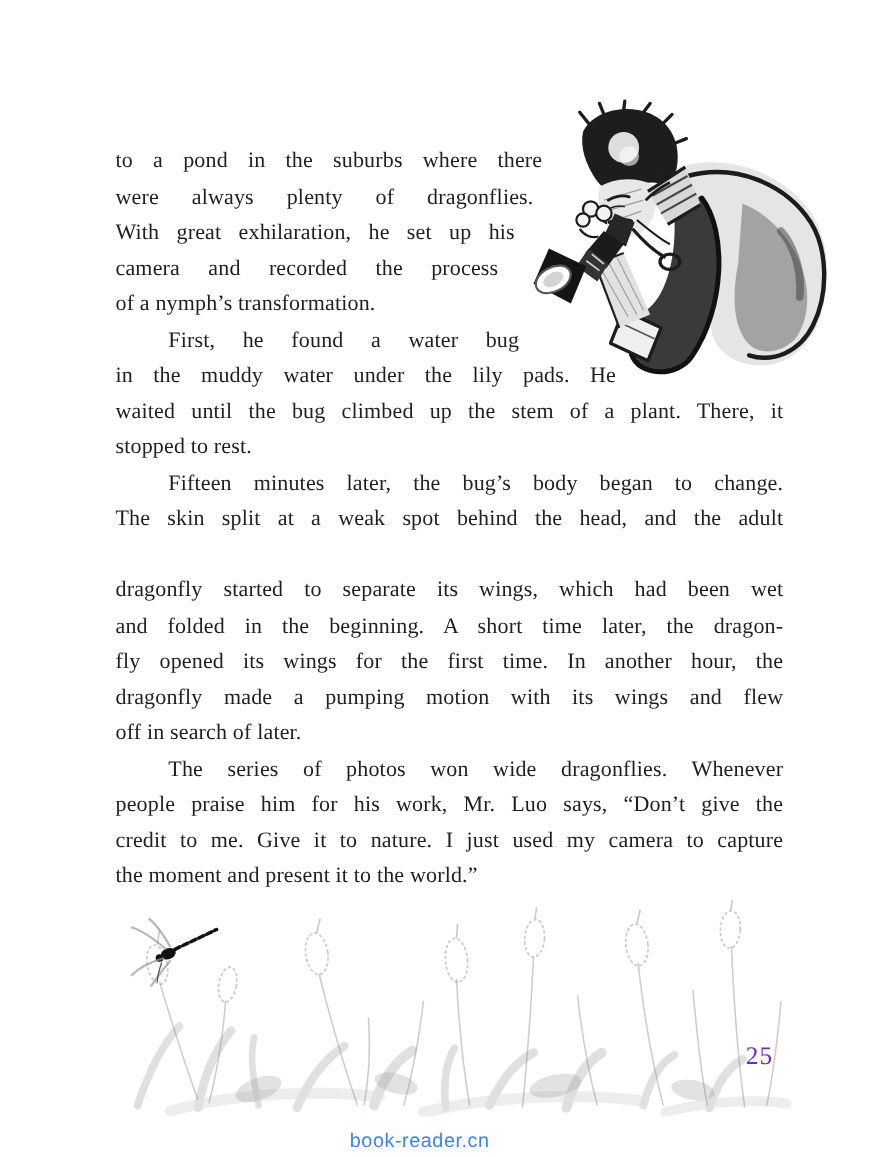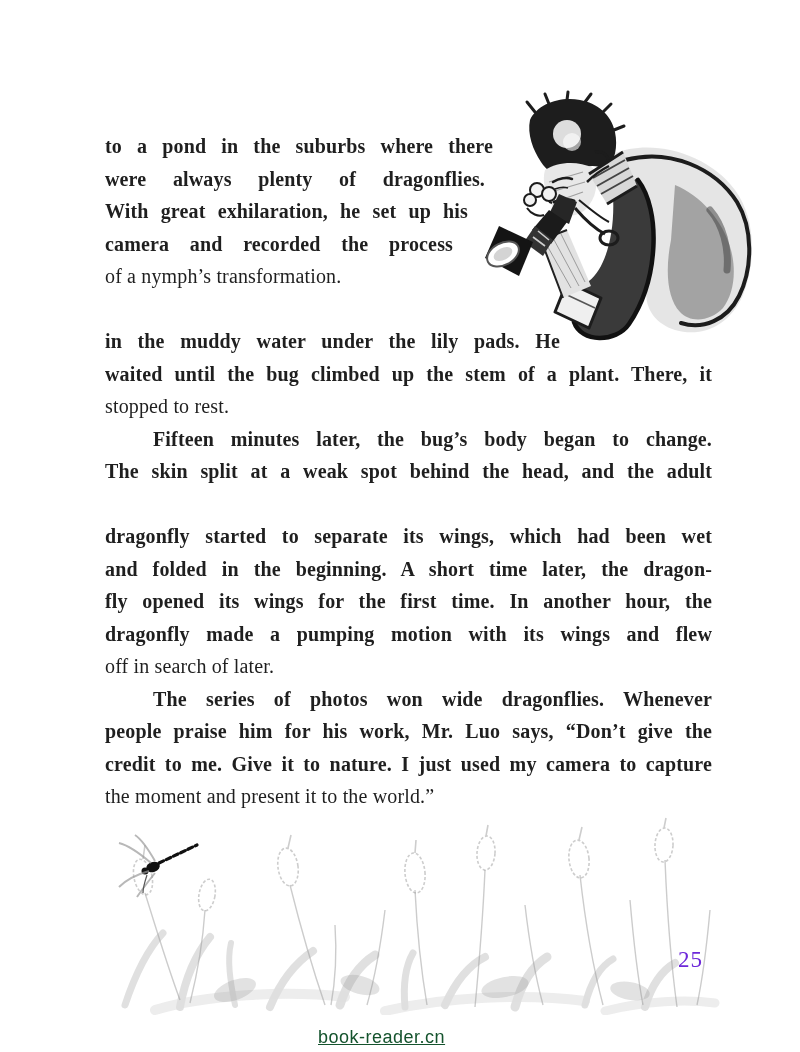--- a/index.html
+++ b/index.html
@@ -16,53 +16,52 @@
     position: absolute;
     font-size: 20px;
     line-height: 26px;
     letter-spacing: 0.15px;
     color: #1f1f1f;
     white-space: normal;
   }
   .j {
     text-align: justify;
     text-align-last: justify;
-    font-weight: bold;
     -moz-text-align-last: justify;
   }
   .illustration { position: absolute; }
   .page-number {
     position: absolute;
     left: 678px;
     top: 947px;
     font-size: 23px;
     letter-spacing: 1px;
     color: #6d28d9;
   }
   .watermark {
     position: absolute;
     left: 318px;
     top: 1027px;
     font-family: "Liberation Sans", "DejaVu Sans", sans-serif;
     font-size: 18px;
     letter-spacing: 0.5px;
-    color: #14532d;
-    text-decoration: underline;
+    color: #3b82f6;
   }
 </style>
 </head>
 <body>
 
 <div class="page">
 
   <div class="ln j" style="top:133px;left:105px;width:388px">to a pond in the suburbs where there</div>
   <div class="ln j" style="top:166px;left:105px;width:380px">were always plenty of dragonflies.</div>
   <div class="ln j" style="top:198px;left:105px;width:363px">With great exhilaration, he set up his</div>
   <div class="ln j" style="top:231px;left:105px;width:348px">camera and recorded the process</div>
   <div class="ln" style="top:263px;left:105px">of a nymph’s transformation.</div>
+  <div class="ln j" style="top:296px;left:153px;width:319px">First, he found a water bug</div>
   <div class="ln j" style="top:328px;left:105px;width:455px">in the muddy water under the lily pads. He</div>
   <div class="ln j" style="top:361px;left:105px;width:607px">waited until the bug climbed up the stem of a plant. There, it</div>
   <div class="ln" style="top:393px;left:105px">stopped to rest.</div>
   <div class="ln j" style="top:426px;left:153px;width:559px">Fifteen minutes later, the bug’s body began to change.</div>
   <div class="ln j" style="top:458px;left:105px;width:607px">The skin split at a weak spot behind the head, and the adult</div>
   <div class="ln j" style="top:523px;left:105px;width:607px">dragonfly started to separate its wings, which had been wet</div>
   <div class="ln j" style="top:556px;left:105px;width:607px">and folded in the beginning. A short time later, the dragon-</div>
   <div class="ln j" style="top:588px;left:105px;width:607px">fly opened its wings for the first time. In another hour, the</div>
   <div class="ln j" style="top:621px;left:105px;width:607px">dragonfly made a pumping motion with its wings and flew</div>
   <div class="ln" style="top:653px;left:105px">off in search of later.</div>

